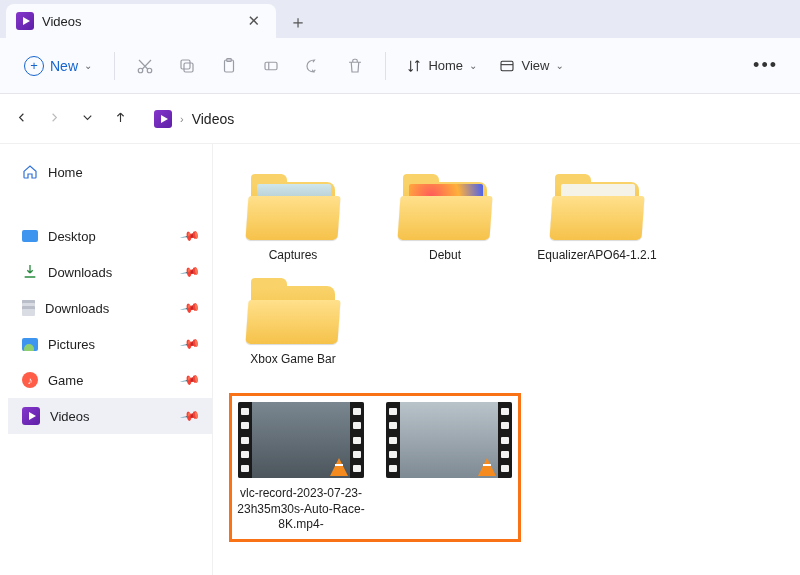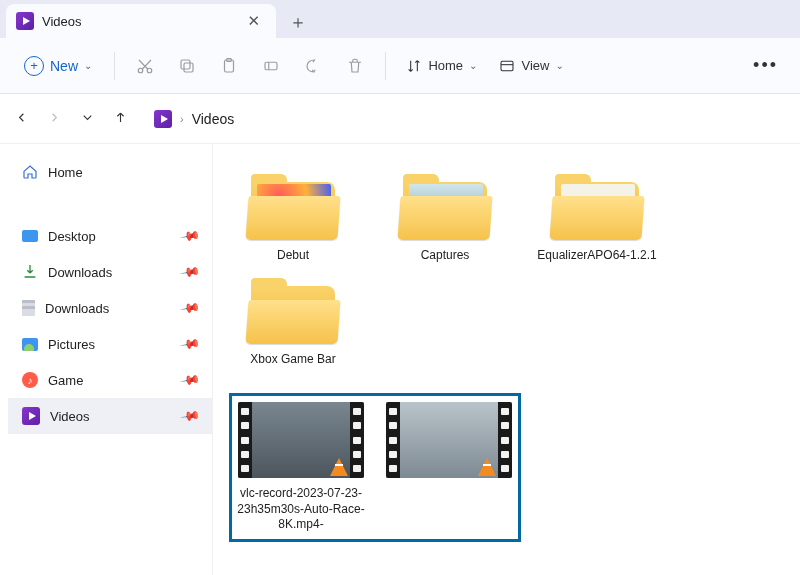--- a/index.html
+++ b/index.html
@@ -42,21 +42,21 @@
   
   .content { flex: 1; padding: 24px 16px; display: flex; flex-wrap: wrap; align-content: flex-start; gap: 8px 24px; }
   .item { width: 128px; display: flex; flex-direction: column; align-items: center; text-align: center; }
   .folder-ico { width: 96px; height: 72px; position: relative; }
   .folder-back { position: absolute; bottom: 0; left: 6px; width: 84px; height: 58px; background: linear-gradient(#f9d36a,#f3b738); border-radius: 4px 8px 4px 4px; }
   .folder-tab { position: absolute; top: 6px; left: 6px; width: 36px; height: 14px; background: #f9d36a; border-radius: 4px 6px 0 0; }
   .folder-front { position: absolute; bottom: 0; left: 2px; width: 92px; height: 44px; background: linear-gradient(#ffe08b,#f6c24a); border-radius: 3px 3px 5px 5px; transform: skewX(-4deg); box-shadow: 0 1px 1px rgba(0,0,0,.15); }
   .folder-content { position: absolute; top: 16px; left: 12px; width: 74px; height: 30px; border-radius: 2px; overflow: hidden; }
   .label { margin-top: 8px; font-size: 12px; line-height: 1.3; word-break: break-word; max-width: 128px; }
 
-  .highlight { border: 3px solid #0369a1; padding: 6px 4px; display: flex; gap: 18px; }
+  .highlight { border: 3px solid #f97316; padding: 6px 4px; display: flex; gap: 18px; }
   .video-item { width: 130px; display: flex; flex-direction: column; align-items: center; text-align: center; }
   .video-thumb { width: 126px; height: 76px; position: relative; background: #444; border-radius: 2px; overflow: hidden; }
   .filmstrip { position: absolute; top: 0; bottom: 0; width: 14px; background: #1a1a1a; display: flex; flex-direction: column; justify-content: space-around; padding: 2px 0; }
   .filmstrip.left { left: 0; } .filmstrip.right { right: 0; }
   .hole { width: 8px; height: 7px; background: #f2f2f2; border-radius: 1px; margin: 0 auto; }
   .cone { position: absolute; bottom: 2px; right: 16px; width: 0; height: 0; border-left: 9px solid transparent; border-right: 9px solid transparent; border-bottom: 18px solid #f58b1f; }
   .cone::after { content:""; position:absolute; left:-4px; top:6px; width:8px; height:2px; background:#fff; }
 
   
   .ico-videos { width: 18px; height: 18px; background: linear-gradient(135deg,#8636cc,#5d1fa6); border-radius: 3px; display:flex; align-items:center; justify-content:center; }
@@ -206,33 +206,33 @@
       <span>Videos</span>
       <span class="pin">📌</span>
     </div>
   </div>
 
   <div class="content">
     <div class="item">
       <div class="folder-ico">
         <div class="folder-tab"></div>
           <div class="folder-back"></div>
+        <div class="folder-content" style="background:linear-gradient(#cfe7ec,#9fb6bb)"></div>
+        <div class="folder-front"></div>
+      </div>
+      <div class="label">Captures</div>
+    </div>
+    <div class="item">
+      <div class="folder-ico">
+        <div class="folder-tab"></div>
+          <div class="folder-back"></div>
         <div class="folder-content" style="background:radial-gradient(circle at 30% 40%,#ff5a5a,#ffb03a,#3a5bff)"></div>
         <div class="folder-front"></div>
       </div>
       <div class="label">Debut</div>
-    </div>
-    <div class="item">
-      <div class="folder-ico">
-        <div class="folder-tab"></div>
-          <div class="folder-back"></div>
-        <div class="folder-content" style="background:linear-gradient(#cfe7ec,#9fb6bb)"></div>
-        <div class="folder-front"></div>
-      </div>
-      <div class="label">Captures</div>
     </div>
     <div class="item">
       <div class="folder-ico">
         <div class="folder-tab"></div>
           <div class="folder-back"></div>
         <div class="folder-content" style="background:#f5f2e8"></div>
         <div class="folder-front"></div>
       </div>
       <div class="label">EqualizerAPO64-1.2.1</div>
     </div>

